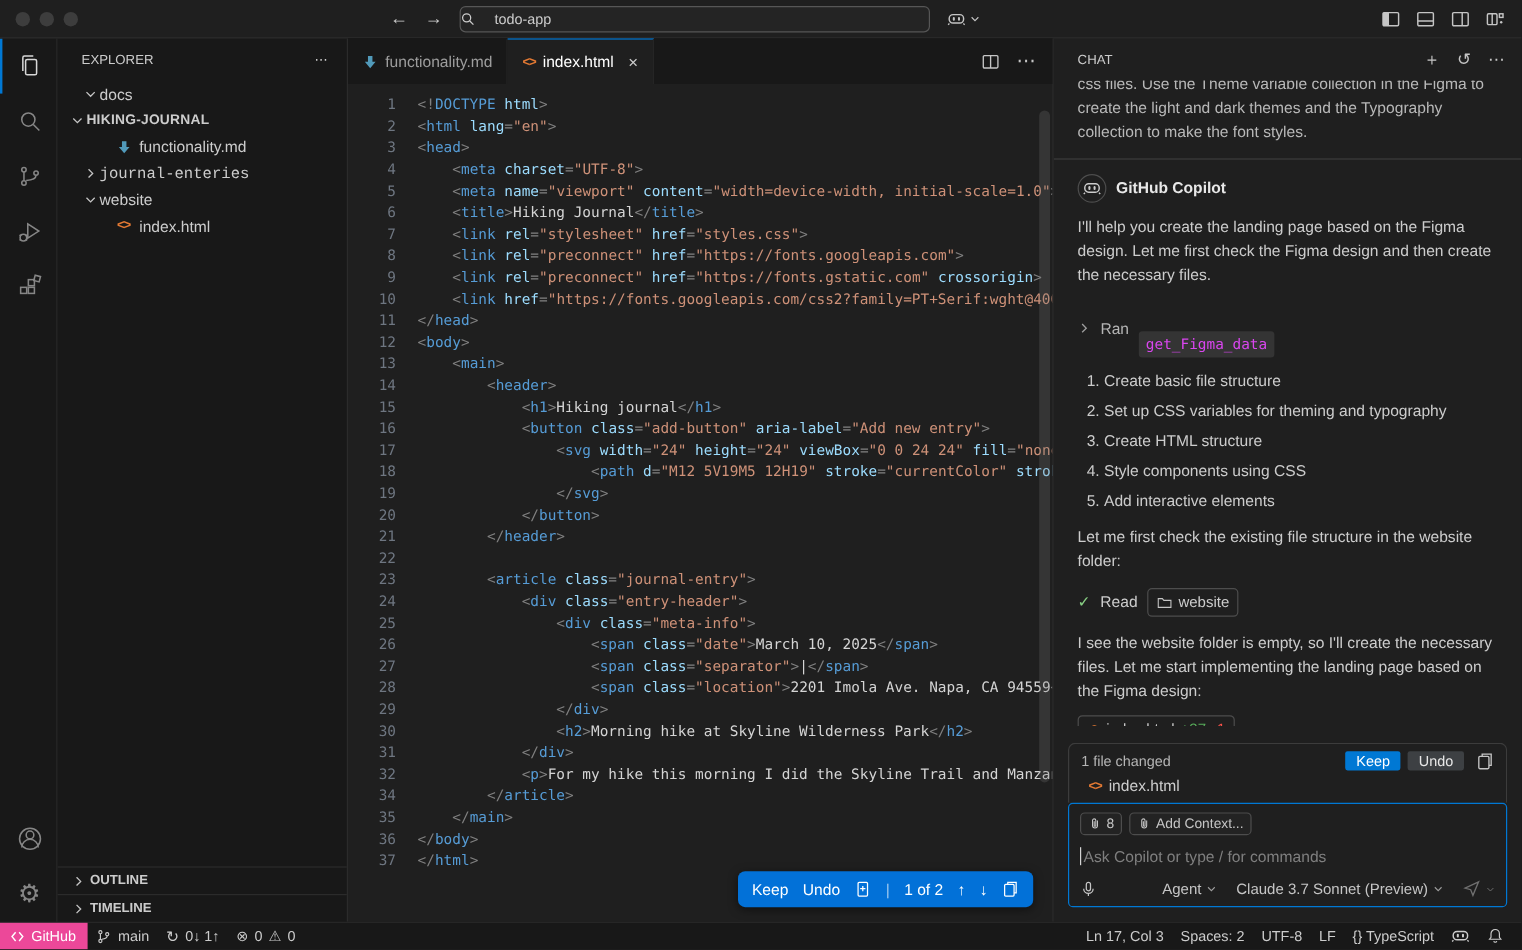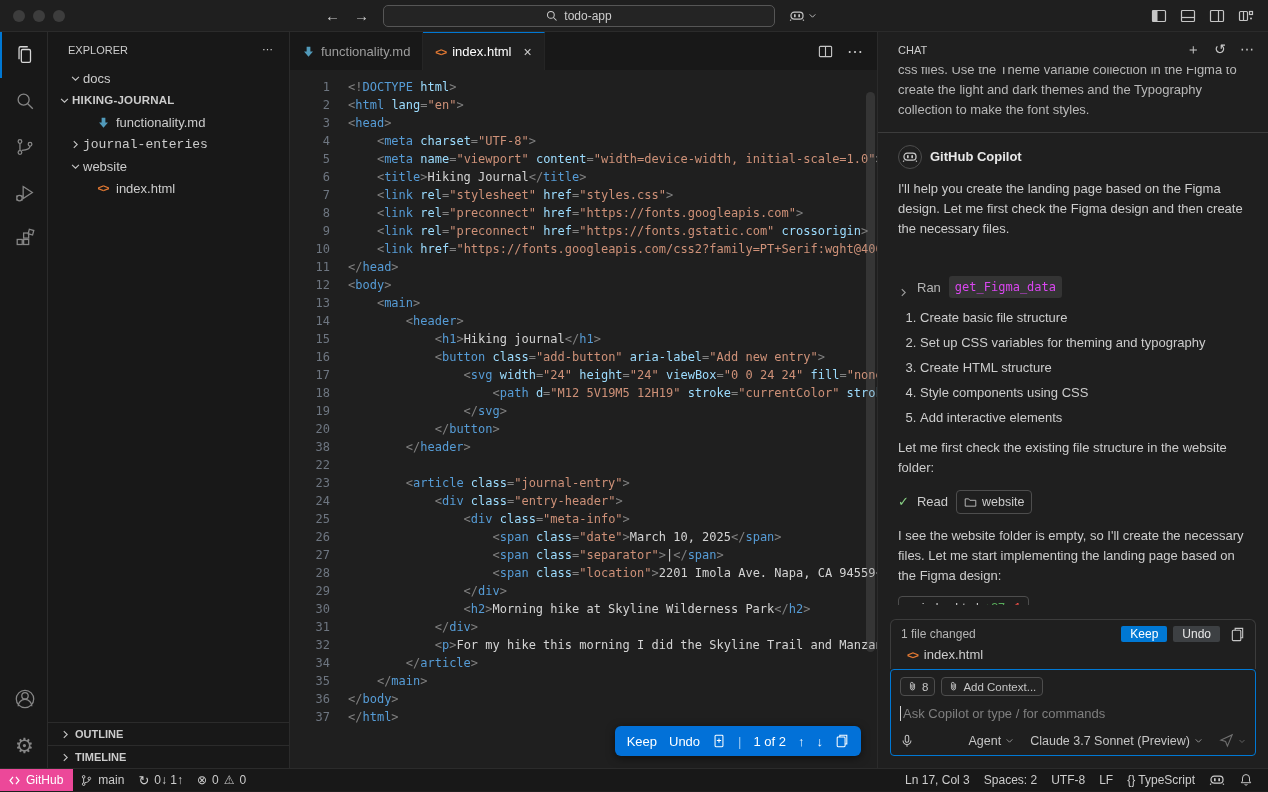--- a/index.html
+++ b/index.html
@@ -8,21 +8,21 @@
 
   
   .titlebar { height:32px; background:#1f1f1f; display:flex; align-items:center;
     border-bottom:1px solid #2b2b2b; position:relative; }
   .traffic { display:flex; gap:8px; padding-left:13px; width:85px; }
   .traffic span { width:12px; height:12px; border-radius:50%; background:#3d3d3d; }
   .nav-arrows { margin-left:240px; display:flex; gap:14px; color:#cccccc; font-size:15px; }
   .nav-arrows .navbtn { cursor:default; }
   .searchbox { margin-left:14px; width:392px; height:22px; background:#242424;
     border:1px solid #565656; border-radius:5px; display:flex; align-items:center;
-    justify-content:center; gap:6px; color:#cccccc; font-size:12px; }
+    gap:16px; color:#cccccc; font-size:12px; }
   .copilot-tb { margin-left:14px; display:flex; align-items:center; gap:3px; color:#c5c5c5; }
   .win-icons { margin-left:auto; display:flex; gap:13px; padding-right:14px; color:#c5c5c5; }
 
   
   .shell { display:flex; height:736px; }
 
   .activitybar { width:48px; background:#181818; display:flex; flex-direction:column;
     align-items:center; border-right:1px solid #2b2b2b; }
   .ab-item { width:48px; height:46px; display:flex; align-items:center; justify-content:center;
     color:#868686; border-left:2px solid transparent; }
@@ -72,21 +72,21 @@
     font-size:11px; color:#cccccc; flex:none; }
   .chat-header .hicons { margin-left:auto; display:flex; gap:14px; font-size:14px; color:#c5c5c5; }
   .chat-msgs { flex:1; overflow:hidden; padding:0 20px; font-size:13px; line-height:20px; color:#cccccc; }
   .msg-user { color:#b8b8b8; margin-top:-7px; }
   .chat-div { border-top:1px solid #3c3c3c; margin:12px -20px; }
   .cop-head { display:flex; align-items:center; gap:8px; font-weight:bold; color:#e8e8e8;
     font-size:13px; margin:2px 0 10px; }
   .cop-avatar { width:24px; height:24px; border:1px solid #4d4d4d; border-radius:50%;
     display:flex; align-items:center; justify-content:center; color:#cccccc; }
   .chat-p { margin:8px 0; }
-  .tool-row { display:flex; align-items:flex-end; gap:8px; margin:10px 0; color:#b5b5b5; }
+  .tool-row { display:flex; align-items:center; gap:8px; margin:10px 0; color:#b5b5b5; }
   .tool-chip { font-family:"DejaVu Sans Mono", monospace; font-size:12px; background:#343434;
     color:#d946ef; padding:1px 6px; border-radius:3px;margin-top:27px; }
   .chat-ol { margin:10px 0 10px 22px; }
   .chat-ol li { margin:5px 0; }
   .read-row { display:flex; align-items:center; gap:8px; margin:12px 0; }
   .read-check { color:#89d185; font-size:13px; }
   .pill { display:inline-flex; align-items:center; gap:5px; border:1px solid #4d4d4d;
     border-radius:4px; padding:1px 7px; font-size:12.5px; color:#cccccc; }
   .html-glyph { color:#e37933; font-weight:bold; font-size:11px; letter-spacing:-1px; }
   .add { color:#57ab5a; } .del { color:#f85149; }
@@ -365,21 +365,21 @@
         <div class="cl"><span class="num">11</span><span class="src"><span class="tok-g">&lt;/</span><span class="tok-t">head</span><span class="tok-g">&gt;</span></span></div>
         <div class="cl"><span class="num">12</span><span class="src"><span class="tok-g">&lt;</span><span class="tok-t">body</span><span class="tok-g">&gt;</span></span></div>
         <div class="cl"><span class="num">13</span><span class="src"><span class="tok-x">    </span><span class="tok-g">&lt;</span><span class="tok-t">main</span><span class="tok-g">&gt;</span></span></div>
         <div class="cl"><span class="num">14</span><span class="src"><span class="tok-x">        </span><span class="tok-g">&lt;</span><span class="tok-t">header</span><span class="tok-g">&gt;</span></span></div>
         <div class="cl"><span class="num">15</span><span class="src"><span class="tok-x">            </span><span class="tok-g">&lt;</span><span class="tok-t">h1</span><span class="tok-g">&gt;</span><span class="tok-x">Hiking journal</span><span class="tok-g">&lt;/</span><span class="tok-t">h1</span><span class="tok-g">&gt;</span></span></div>
         <div class="cl"><span class="num">16</span><span class="src"><span class="tok-x">            </span><span class="tok-g">&lt;</span><span class="tok-t">button</span><span class="tok-x"> </span><span class="tok-a">class</span><span class="tok-g">=</span><span class="tok-s">"add-button"</span><span class="tok-x"> </span><span class="tok-a">aria-label</span><span class="tok-g">=</span><span class="tok-s">"Add new entry"</span><span class="tok-g">&gt;</span></span></div>
         <div class="cl"><span class="num">17</span><span class="src"><span class="tok-x">                </span><span class="tok-g">&lt;</span><span class="tok-t">svg</span><span class="tok-x"> </span><span class="tok-a">width</span><span class="tok-g">=</span><span class="tok-s">"24"</span><span class="tok-x"> </span><span class="tok-a">height</span><span class="tok-g">=</span><span class="tok-s">"24"</span><span class="tok-x"> </span><span class="tok-a">viewBox</span><span class="tok-g">=</span><span class="tok-s">"0 0 24 24"</span><span class="tok-x"> </span><span class="tok-a">fill</span><span class="tok-g">=</span><span class="tok-s">"none"</span></span></div>
         <div class="cl"><span class="num">18</span><span class="src"><span class="tok-x">                    </span><span class="tok-g">&lt;</span><span class="tok-t">path</span><span class="tok-x"> </span><span class="tok-a">d</span><span class="tok-g">=</span><span class="tok-s">"M12 5V19M5 12H19"</span><span class="tok-x"> </span><span class="tok-a">stroke</span><span class="tok-g">=</span><span class="tok-s">"currentColor"</span><span class="tok-x"> </span><span class="tok-a">stroke-width</span></span></div>
         <div class="cl"><span class="num">19</span><span class="src"><span class="tok-x">                </span><span class="tok-g">&lt;/</span><span class="tok-t">svg</span><span class="tok-g">&gt;</span></span></div>
         <div class="cl"><span class="num">20</span><span class="src"><span class="tok-x">            </span><span class="tok-g">&lt;/</span><span class="tok-t">button</span><span class="tok-g">&gt;</span></span></div>
-        <div class="cl"><span class="num">38</span><span class="src"><span class="tok-x">        </span><span class="tok-g">&lt;/</span><span class="tok-t">header</span><span class="tok-g">&gt;</span></span></div>
+        <div class="cl"><span class="num">21</span><span class="src"><span class="tok-x">        </span><span class="tok-g">&lt;/</span><span class="tok-t">header</span><span class="tok-g">&gt;</span></span></div>
         <div class="cl"><span class="num">22</span><span class="src"></span></div>
         <div class="cl"><span class="num">23</span><span class="src"><span class="tok-x">        </span><span class="tok-g">&lt;</span><span class="tok-t">article</span><span class="tok-x"> </span><span class="tok-a">class</span><span class="tok-g">=</span><span class="tok-s">"journal-entry"</span><span class="tok-g">&gt;</span></span></div>
         <div class="cl"><span class="num">24</span><span class="src"><span class="tok-x">            </span><span class="tok-g">&lt;</span><span class="tok-t">div</span><span class="tok-x"> </span><span class="tok-a">class</span><span class="tok-g">=</span><span class="tok-s">"entry-header"</span><span class="tok-g">&gt;</span></span></div>
         <div class="cl"><span class="num">25</span><span class="src"><span class="tok-x">                </span><span class="tok-g">&lt;</span><span class="tok-t">div</span><span class="tok-x"> </span><span class="tok-a">class</span><span class="tok-g">=</span><span class="tok-s">"meta-info"</span><span class="tok-g">&gt;</span></span></div>
         <div class="cl"><span class="num">26</span><span class="src"><span class="tok-x">                    </span><span class="tok-g">&lt;</span><span class="tok-t">span</span><span class="tok-x"> </span><span class="tok-a">class</span><span class="tok-g">=</span><span class="tok-s">"date"</span><span class="tok-g">&gt;</span><span class="tok-x">March 10, 2025</span><span class="tok-g">&lt;/</span><span class="tok-t">span</span><span class="tok-g">&gt;</span></span></div>
         <div class="cl"><span class="num">27</span><span class="src"><span class="tok-x">                    </span><span class="tok-g">&lt;</span><span class="tok-t">span</span><span class="tok-x"> </span><span class="tok-a">class</span><span class="tok-g">=</span><span class="tok-s">"separator"</span><span class="tok-g">&gt;</span><span class="tok-x">|</span><span class="tok-g">&lt;/</span><span class="tok-t">span</span><span class="tok-g">&gt;</span></span></div>
         <div class="cl"><span class="num">28</span><span class="src"><span class="tok-x">                    </span><span class="tok-g">&lt;</span><span class="tok-t">span</span><span class="tok-x"> </span><span class="tok-a">class</span><span class="tok-g">=</span><span class="tok-s">"location"</span><span class="tok-g">&gt;</span><span class="tok-x">2201 Imola Ave. Napa, CA 94559</span><span class="tok-g">&lt;/</span></span></div>
         <div class="cl"><span class="num">29</span><span class="src"><span class="tok-x">                </span><span class="tok-g">&lt;/</span><span class="tok-t">div</span><span class="tok-g">&gt;</span></span></div>
         <div class="cl"><span class="num">30</span><span class="src"><span class="tok-x">                </span><span class="tok-g">&lt;</span><span class="tok-t">h2</span><span class="tok-g">&gt;</span><span class="tok-x">Morning hike at Skyline Wilderness Park</span><span class="tok-g">&lt;/</span><span class="tok-t">h2</span><span class="tok-g">&gt;</span></span></div>
         <div class="cl"><span class="num">31</span><span class="src"><span class="tok-x">            </span><span class="tok-g">&lt;/</span><span class="tok-t">div</span><span class="tok-g">&gt;</span></span></div>

